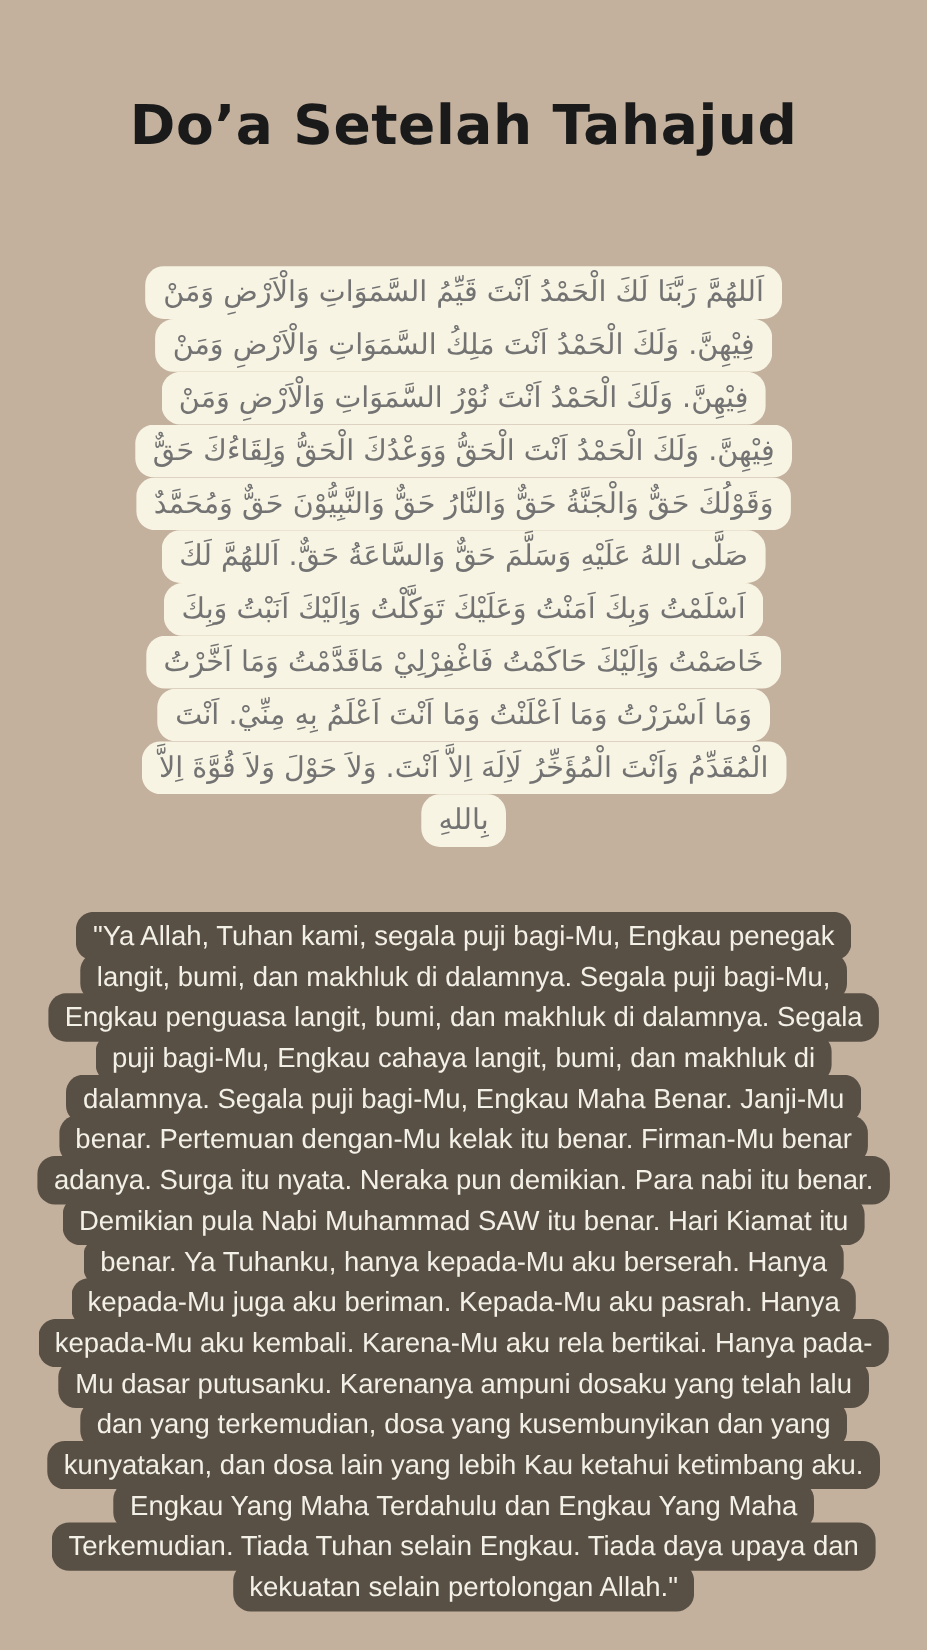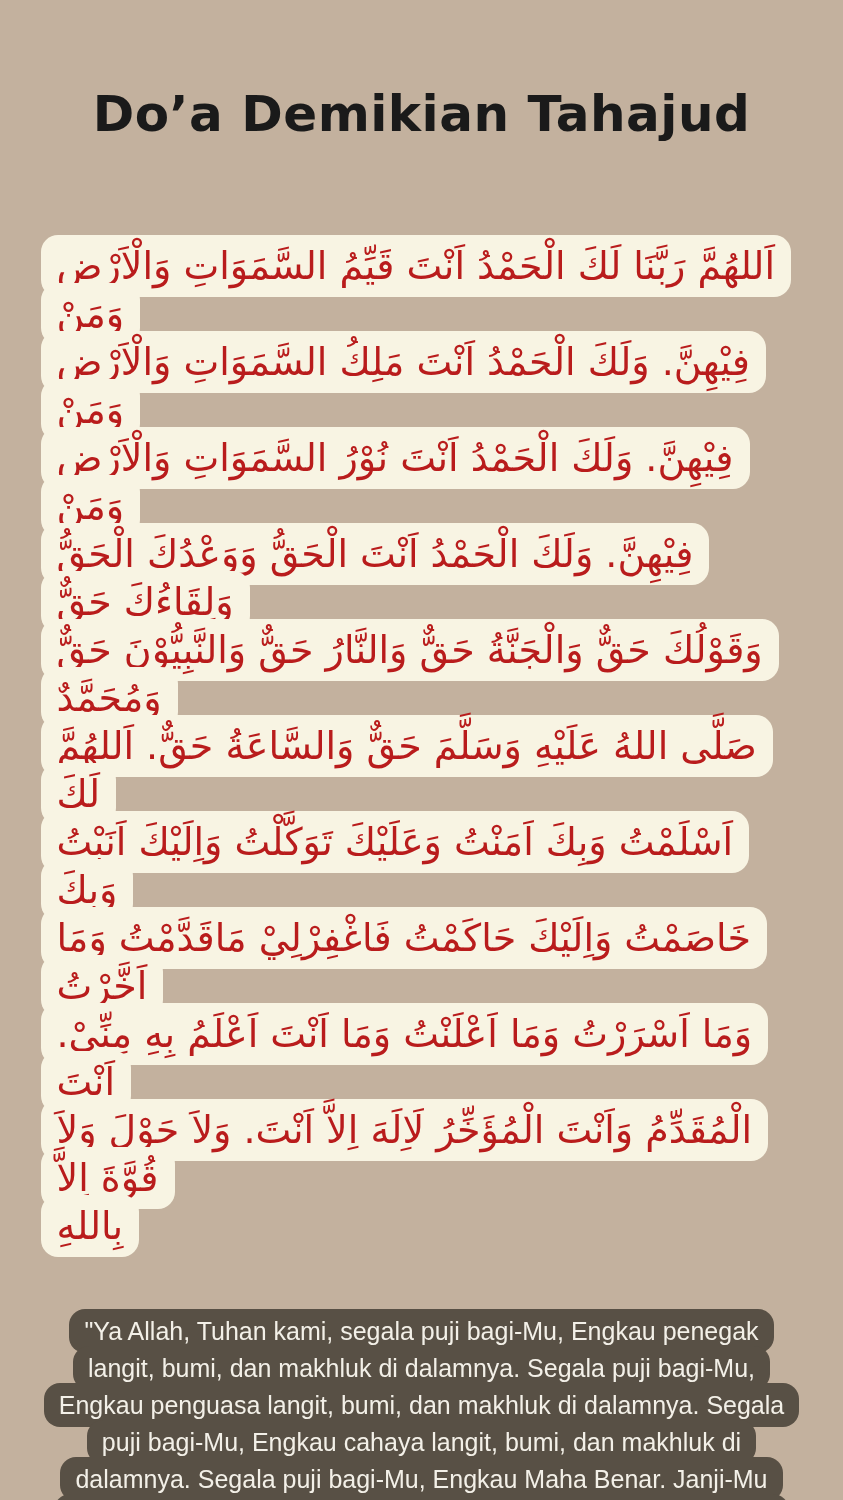--- a/index.html
+++ b/index.html
@@ -24,26 +24,26 @@
     font-weight: 700;
     font-size: 50px;
     line-height: 60px;
     color: #1a1a1a;
     letter-spacing: 0.5px;
   }
   
   .arabic {
     margin: 50px auto 0;
     width: 762px;
-    text-align: left;
+    text-align: center;
     direction: rtl;
     font-family: "DejaVu Sans", sans-serif;
-    font-size: 38px;
+    font-size: 26px;
     line-height: 48px;
-    color: #b91c1c;
+    color: #737373;
     white-space: pre-line;
   }
   .hl-cream {
     background: #f8f4e3;
     border-radius: 17px;
     padding: 9px 16px;
     -webkit-box-decoration-break: clone;
     box-decoration-break: clone;
   }
   
@@ -63,21 +63,21 @@
     padding: 8px 15px;
     -webkit-box-decoration-break: clone;
     box-decoration-break: clone;
   }
 </style>
 </head>
 <body>
 
 <div class="canvas">
 
-  <h1 class="title">Do’a Demikian Tahajud</h1>
+  <h1 class="title">Do’a Setelah Tahajud</h1>
 
   <div class="arabic" dir="rtl" lang="ar">
     <span class="hl-cream">اَللهُمَّ رَبَّنَا لَكَ الْحَمْدُ اَنْتَ قَيِّمُ السَّمَوَاتِ وَالْاَرْضِ وَمَنْ
 فِيْهِنَّ. وَلَكَ الْحَمْدُ اَنْتَ مَلِكُ السَّمَوَاتِ وَالْاَرْضِ وَمَنْ
 فِيْهِنَّ. وَلَكَ الْحَمْدُ اَنْتَ نُوْرُ السَّمَوَاتِ وَالْاَرْضِ وَمَنْ
 فِيْهِنَّ. وَلَكَ الْحَمْدُ اَنْتَ الْحَقُّ وَوَعْدُكَ الْحَقُّ وَلِقَاءُكَ حَقٌّ
 وَقَوْلُكَ حَقٌّ وَالْجَنَّةُ حَقٌّ وَالنَّارُ حَقٌّ وَالنَّبِيُّوْنَ حَقٌّ وَمُحَمَّدٌ
 صَلَّى اللهُ عَلَيْهِ وَسَلَّمَ حَقٌّ وَالسَّاعَةُ حَقٌّ. اَللهُمَّ لَكَ
 اَسْلَمْتُ وَبِكَ اَمَنْتُ وَعَلَيْكَ تَوَكَّلْتُ وَاِلَيْكَ اَنَبْتُ وَبِكَ
 خَاصَمْتُ وَاِلَيْكَ حَاكَمْتُ فَاغْفِرْلِيْ مَاقَدَّمْتُ وَمَا اَخَّرْتُ

